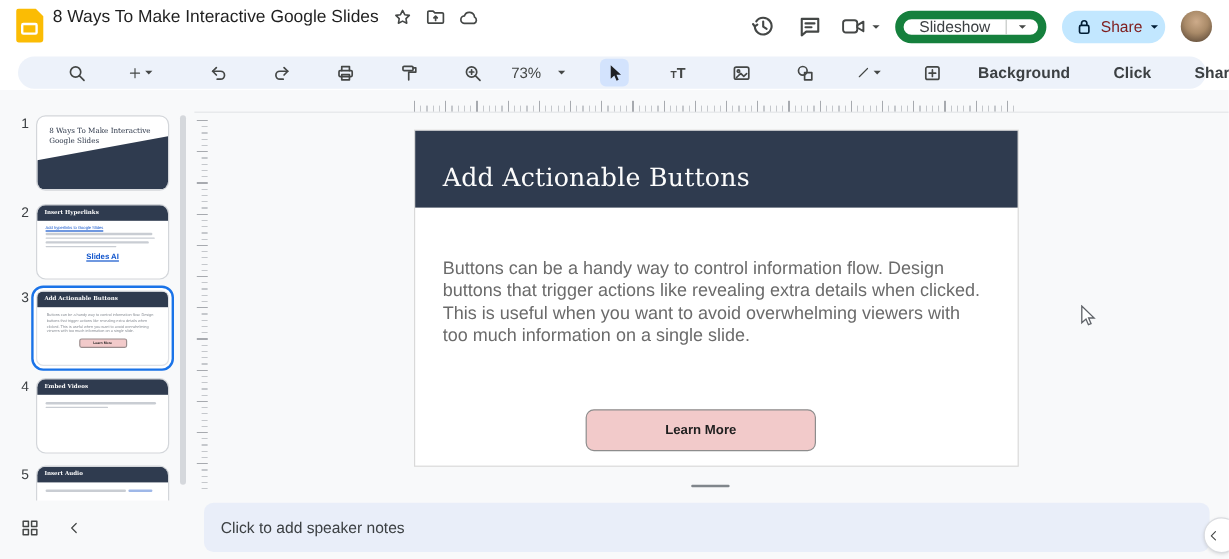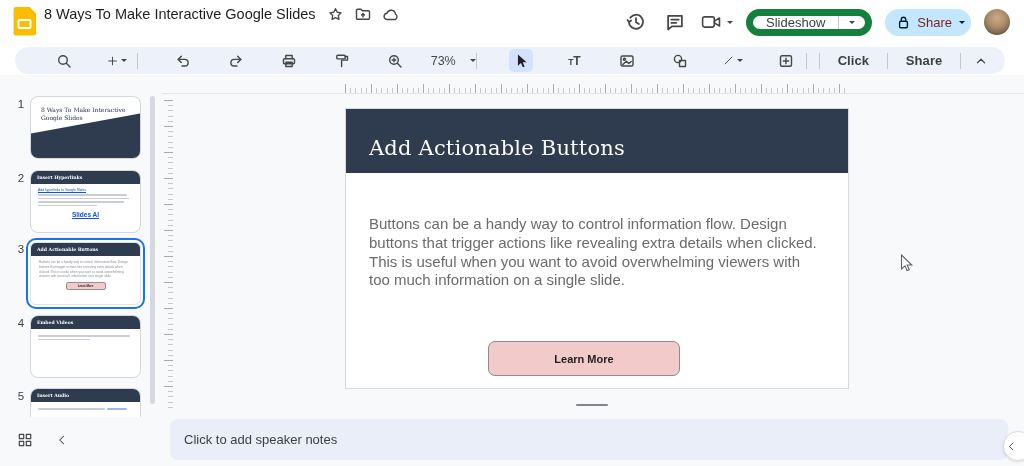--- a/index.html
+++ b/index.html
@@ -255,20 +255,21 @@
       </svg>
     <span class="caret"></span>
   </div>
   <div class="t-btn">
     <svg width="16" height="16" viewBox="0 0 16 16">
         <rect class="icon-stroke" x="2.5" y="2.8" width="11" height="10.4" rx="1.5"></rect>
         <path class="icon-stroke" d="M8 5.3v5.4M5.3 8h5.4"></path>
       </svg>
   </div>
   <div class="t-sep"></div>
+  <div class="t-text-btn">Background</div>
   <div class="t-sep"></div>
   <div class="t-text-btn">Click</div>
   <div class="t-sep"></div>
   <div class="t-text-btn">Share</div>
   <div class="t-sep"></div>
   <div class="t-btn" style="margin-left:auto;">
     <svg width="14" height="14" viewBox="0 0 16 16">
         <path class="icon-stroke" d="M4 10l4-4 4 4"></path>
       </svg>
   </div>

